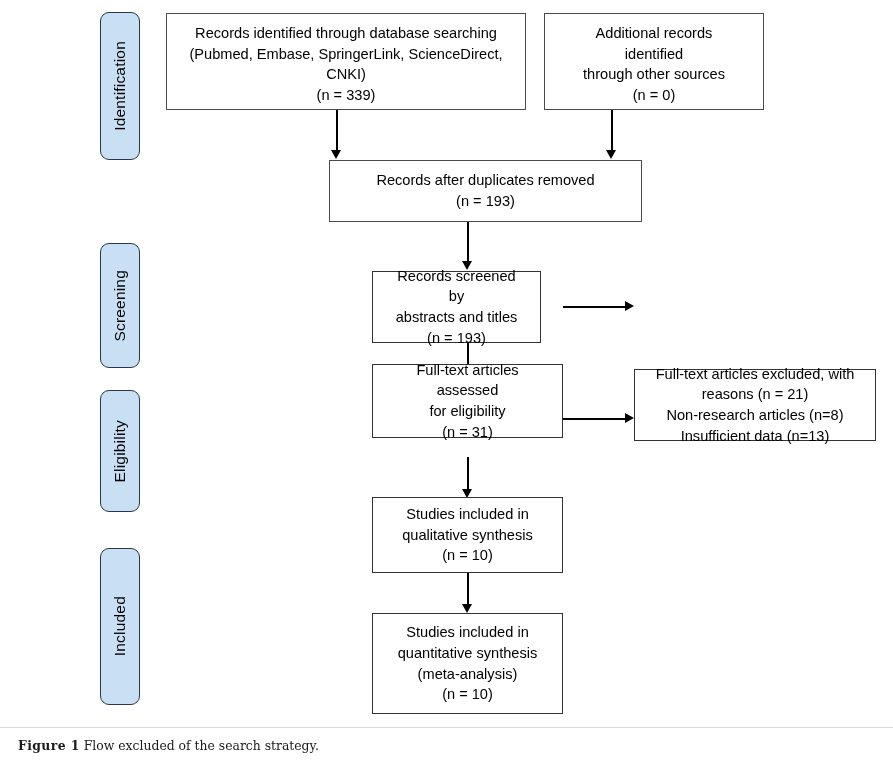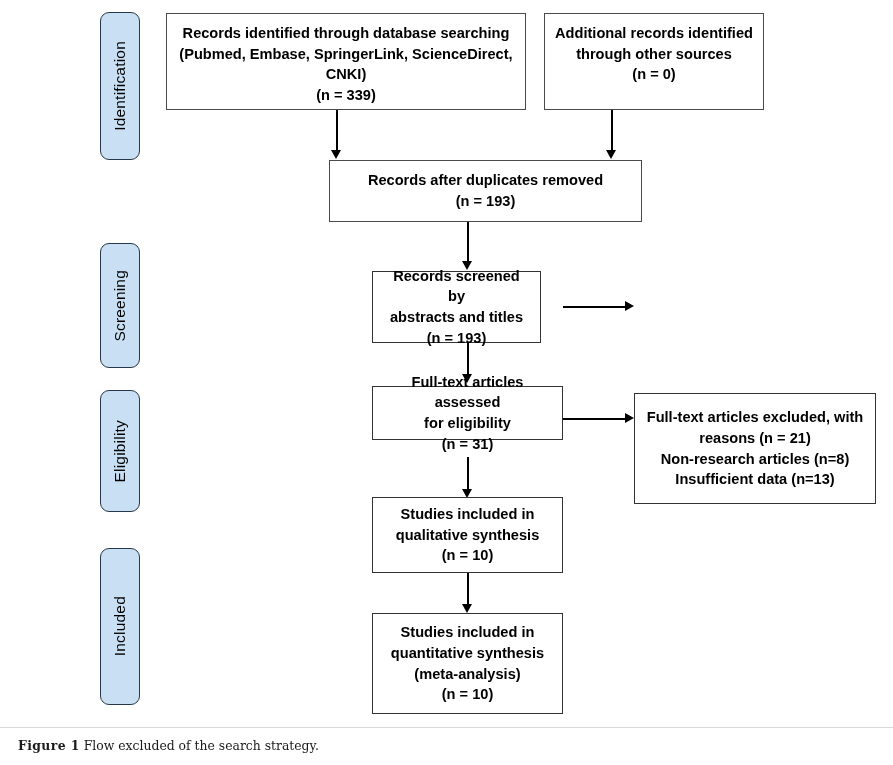--- a/index.html
+++ b/index.html
@@ -41,22 +41,21 @@
   
   .node-box {
     position: absolute;
     box-sizing: border-box;
     background: #ffffff;
     border: 1.5px solid #4a4a4a;
     display: flex;
     align-items: center;
     justify-content: center;
     text-align: center;
-    padding: 2px 10px;
-    font-weight: bold;
+    padding: 2px 20px;
   }
   .node-box.thin-dark {
     border: 1.4px solid #333333;
   }
   .node-box .node-text {
     font-size: 14.6px;
     line-height: 1.42;
     color: #000000;
     white-space: pre-line;
   }
@@ -164,27 +163,27 @@
 (n = 193)</span>
   </div>
 
 
   <div class="conn conn-h" style="left:563px; top:306px; width:63px; height:1.7px;"></div>
   <div class="arrow-right" style="left:625px; top:301px;"></div>
 
   <div class="conn conn-v" style="left:467px; top:343px; width:1.7px; height:32px;"></div>
   <div class="arrow-down" style="left:462px; top:374px;"></div>
 
-  <div class="node-box thin-dark" style="left:372px; top:386px; width:191px; height:54px;">
+  <div class="node-box thin-dark" style="left:372px; top:364px; width:191px; height:74px;">
     <span class="node-text">Full-text articles assessed
 for eligibility
 (n = 31)</span>
   </div>
 
-  <div class="node-box thin-dark" style="left:634px; top:393px; width:242px; height:111px;">
+  <div class="node-box thin-dark" style="left:634px; top:369px; width:242px; height:72px;">
     <span class="node-text">Full-text articles excluded, with
 reasons (n = 21)
 Non-research articles (n=8)
 Insufficient data (n=13)</span>
   </div>
 
   <div class="conn conn-h" style="left:563px; top:418px; width:63px; height:1.7px;"></div>
   <div class="arrow-right" style="left:625px; top:413px;"></div>
 
   <div class="conn conn-v" style="left:467px; top:457px; width:1.7px; height:33px;"></div>

